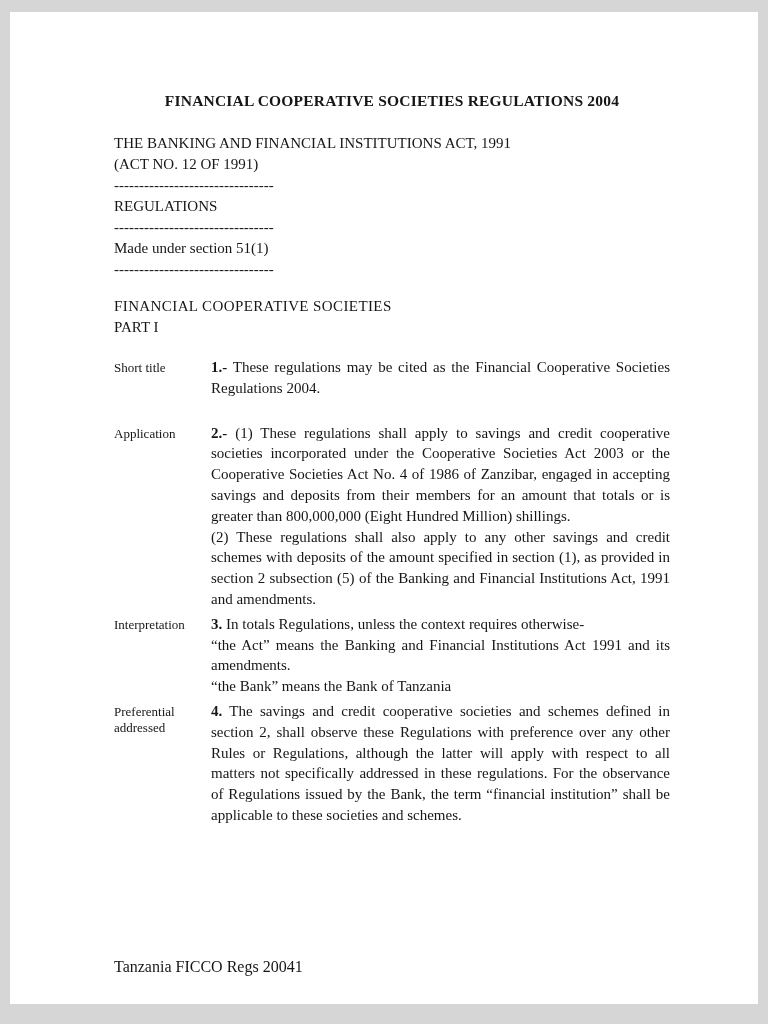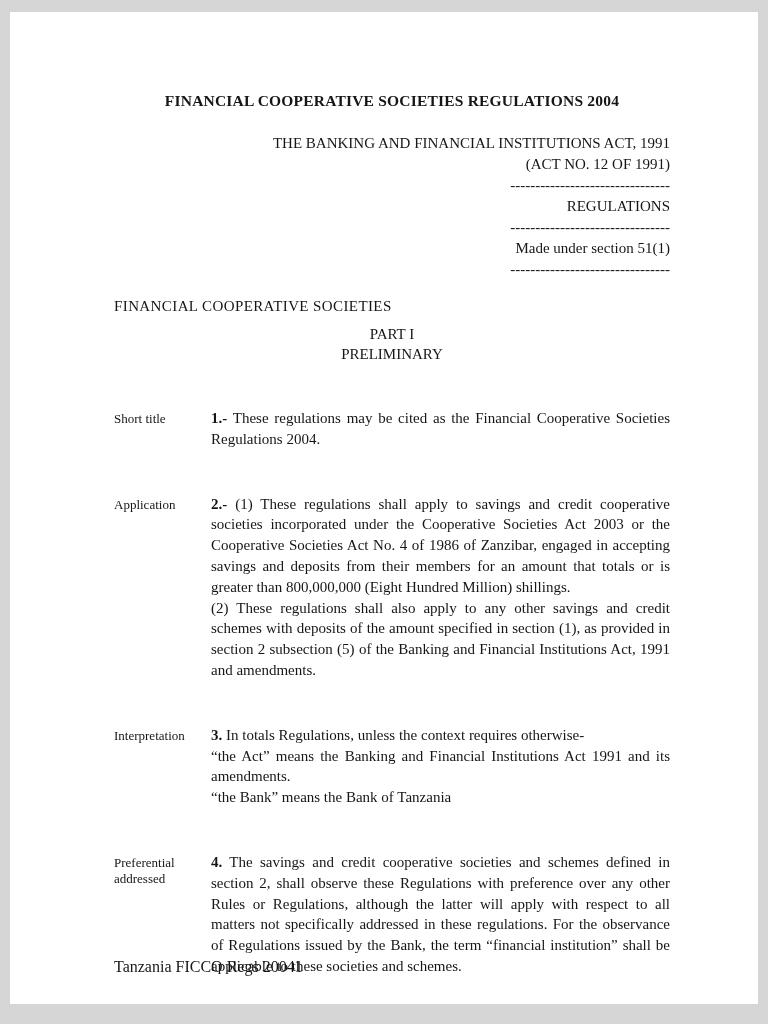--- a/index.html
+++ b/index.html
@@ -29,38 +29,37 @@
     letter-spacing: 0.2px;
   }
   .notice-row {
     margin-top: 33px;
     display: flex;
     justify-content: space-between;
     font-size: 15px;
   }
   .center-block {
     margin-top: 23px;
-    text-align: right;
+    text-align: left;
     font-size: 15px;
     line-height: 21px;
   }
   .doc-heading {
     margin-top: 18px;
     text-align: left;
     font-size: 15px;
     letter-spacing: 0.4px;
   }
   .part-block {
-    margin-top: 9px;
-    text-align: center;
+    margin-top: 2px;
     font-size: 15px;
     line-height: 20px;
   }
   .sections { margin-top: 20px; }
-  .section { display: flex; margin-bottom: 4px; margin-top: 44px; }
+  .section { display: flex; margin-bottom: 4px; }
   .section.gap-after { margin-bottom: 24px; }
   .section .label {
     width: 97px;
     flex: none;
     font-size: 13px;
     line-height: 16px;
     padding-top: 3px;
   }
   .section .body {
     flex: 1;
@@ -95,21 +94,20 @@
         <div>REGULATIONS</div>
         <div>--------------------------------</div>
         <div>Made under section 51(1)</div>
         <div>--------------------------------</div>
       </div>
 
       <div class="doc-heading">FINANCIAL COOPERATIVE SOCIETIES</div>
 
       <div class="part-block">
         <div>PART I</div>
-        <div>PRELIMINARY</div>
       </div>
 
       <div class="sections">
 
         <div class="section gap-after">
           <div class="label">Short title</div>
           <div class="body">
             <p><b class="num">1.-</b> <span>These regulations may be cited as the Financial Cooperative Societies Regulations 2004.</span></p>
           </div>
         </div>

